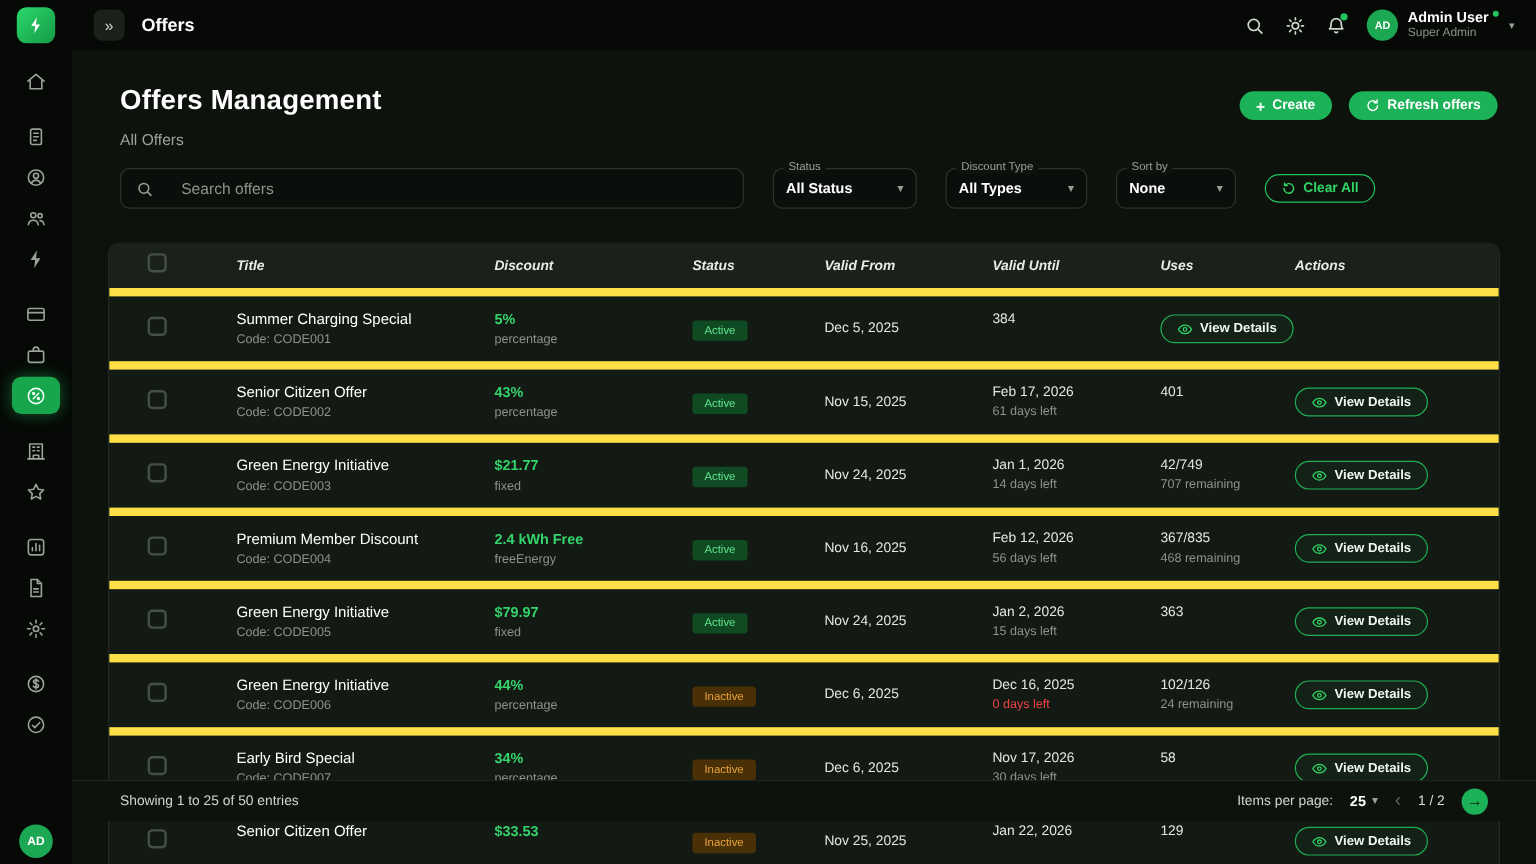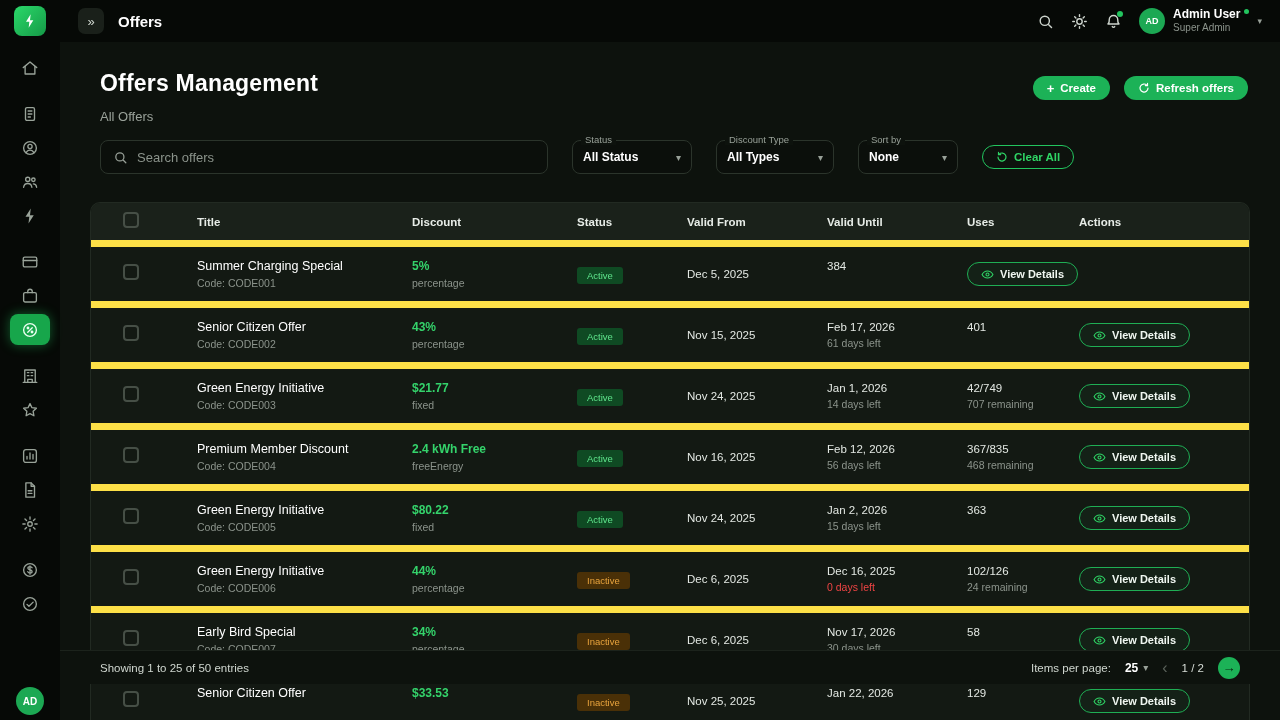--- a/index.html
+++ b/index.html
@@ -48,39 +48,39 @@
 
   .page-head { display:flex; align-items:flex-start; padding:28px 32px 0 40px; }
   .page-title { font-size:23px; font-weight:bold; color:#fff; letter-spacing:.2px; }
   .page-sub { font-size:13px; color:#9aa29a; margin-top:12px; }
   .head-actions { margin-left:auto; display:flex; gap:14px; margin-top:6px; }
   .btn-solid { height:24px; padding:0 14px; border-radius:999px; border:none; background:#1cb257; color:#fff;
                font-size:11.5px; font-weight:bold; display:inline-flex; align-items:center; gap:6px; }
   .btn-solid .plus { font-size:13px; font-weight:bold; line-height:1; }
 
   .filters { display:flex; align-items:center; padding:16px 32px 0 40px; gap:24px; }
-  .search-box { width:448px; height:34px; border:1px solid #2b342b; border-radius:8px; background:#0b0f0b;
-                display:flex; align-items:center; padding:0 12px; gap:9px; }
+  .search-box { width:520px; height:34px; border:1px solid #2b342b; border-radius:8px; background:#0b0f0b;
+                display:flex; align-items:center; padding:0 12px; gap:23px; }
   .search-box input { flex:1; background:transparent; border:none; outline:none; color:#e7ece7; font-size:13px; }
   .search-box input::placeholder { color:#8b938b; }
   .select-box { position:relative; height:34px; border:1px solid #2b342b; border-radius:8px; background:#0b0f0b;
                 display:flex; align-items:center; justify-content:space-between; padding:0 10px; }
   .sel-status { width:120px; } .sel-type { width:118px; } .sel-sort { width:100px; }
   .select-label { position:absolute; top:-7px; left:8px; background:#0d120d; padding:0 4px; font-size:9.5px; color:#98a098; }
   .select-value { font-size:12px; font-weight:bold; color:#fff; }
   .sel-chev { color:#98a098; font-size:10px; }
   .btn-outline { height:24px; padding:0 13px; border-radius:999px; border:1px solid #22c55e; background:transparent;
                  color:#2fd465; font-size:11.5px; font-weight:bold; display:inline-flex; align-items:center; gap:6px;
                  margin-left:0; }
 
   
   .table-wrap { margin:28px 30px 0 30px; background:#131913; border:1px solid #222a22; border-bottom:none;
                 border-radius:10px 10px 0 0; overflow:hidden; }
   .t-grid { display:grid; grid-template-columns:106px 215px 165px 110px 140px 140px 112px 172px; align-items:center; }
-  .t-head { height:37px; background:#1a211a; }
+  .t-head { height:37px; background:#1a211a;font-style:italic; }
   .th { font-size:11.5px; font-weight:bold; color:#e7ece7; }
   .cell-cb { padding-left:32px; }
   .checkbox { display:inline-block; width:16px; height:16px; border:2px solid #464f46; border-radius:4px;
               background:transparent; }
   .t-row { height:61px; border-top:7px solid #fde047; }
   .row-title { font-size:12.5px; color:#fff; }
   .row-sub { font-size:10.5px; color:#8b938b; margin-top:4px; min-height:12px; }
   .row-sub.alert { color:#ef4444; }
   .disc { font-size:12px; font-weight:bold; color:#34d36b; }
   .badge { display:inline-block; font-size:9.5px; font-weight:normal; padding:3px 10px; border-radius:3px; }
@@ -428,21 +428,21 @@
               <span>View Details</span>
             </button></div>
   </div>
         <div class="t-grid t-row">
     <div class="cell-cb"><span class="checkbox"></span></div>
     <div>
             <div class="row-title">Green Energy Initiative</div>
          <div class="row-sub">Code: CODE005</div>
           </div>
     <div>
-            <div class="disc">$80.22</div>
+            <div class="disc">$79.97</div>
          <div class="row-sub">fixed</div>
           </div>
     <div><span class="badge active">Active</span></div>
     <div>
             <div class="date">Nov 24, 2025</div>
           </div>
     <div>
             <div class="date">Jan 2, 2026</div>
          <div class="row-sub">15 days left</div>
           </div>

